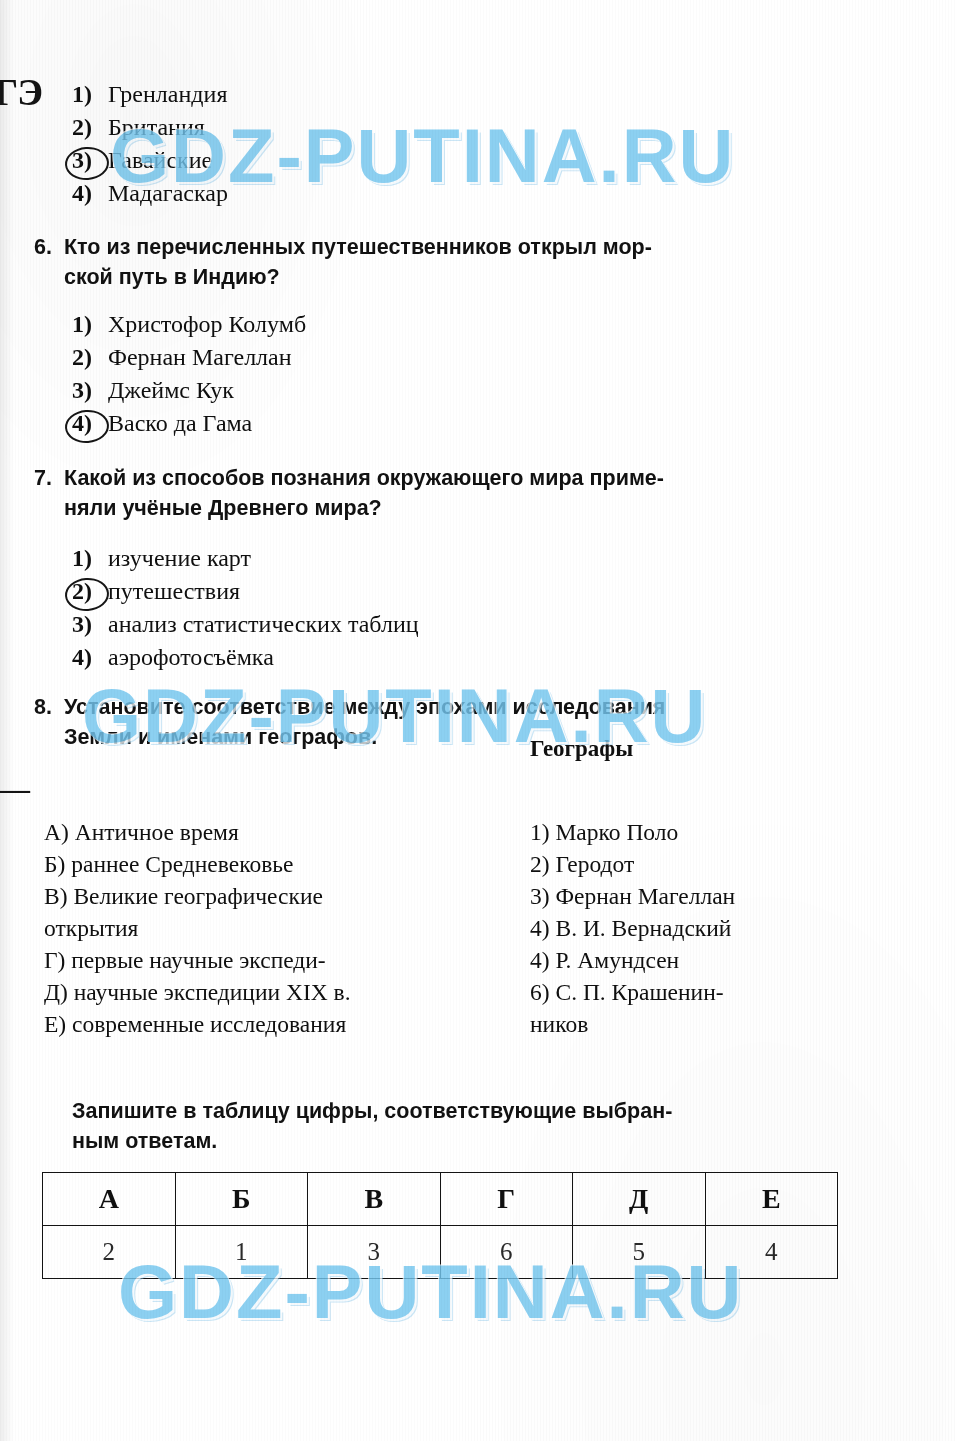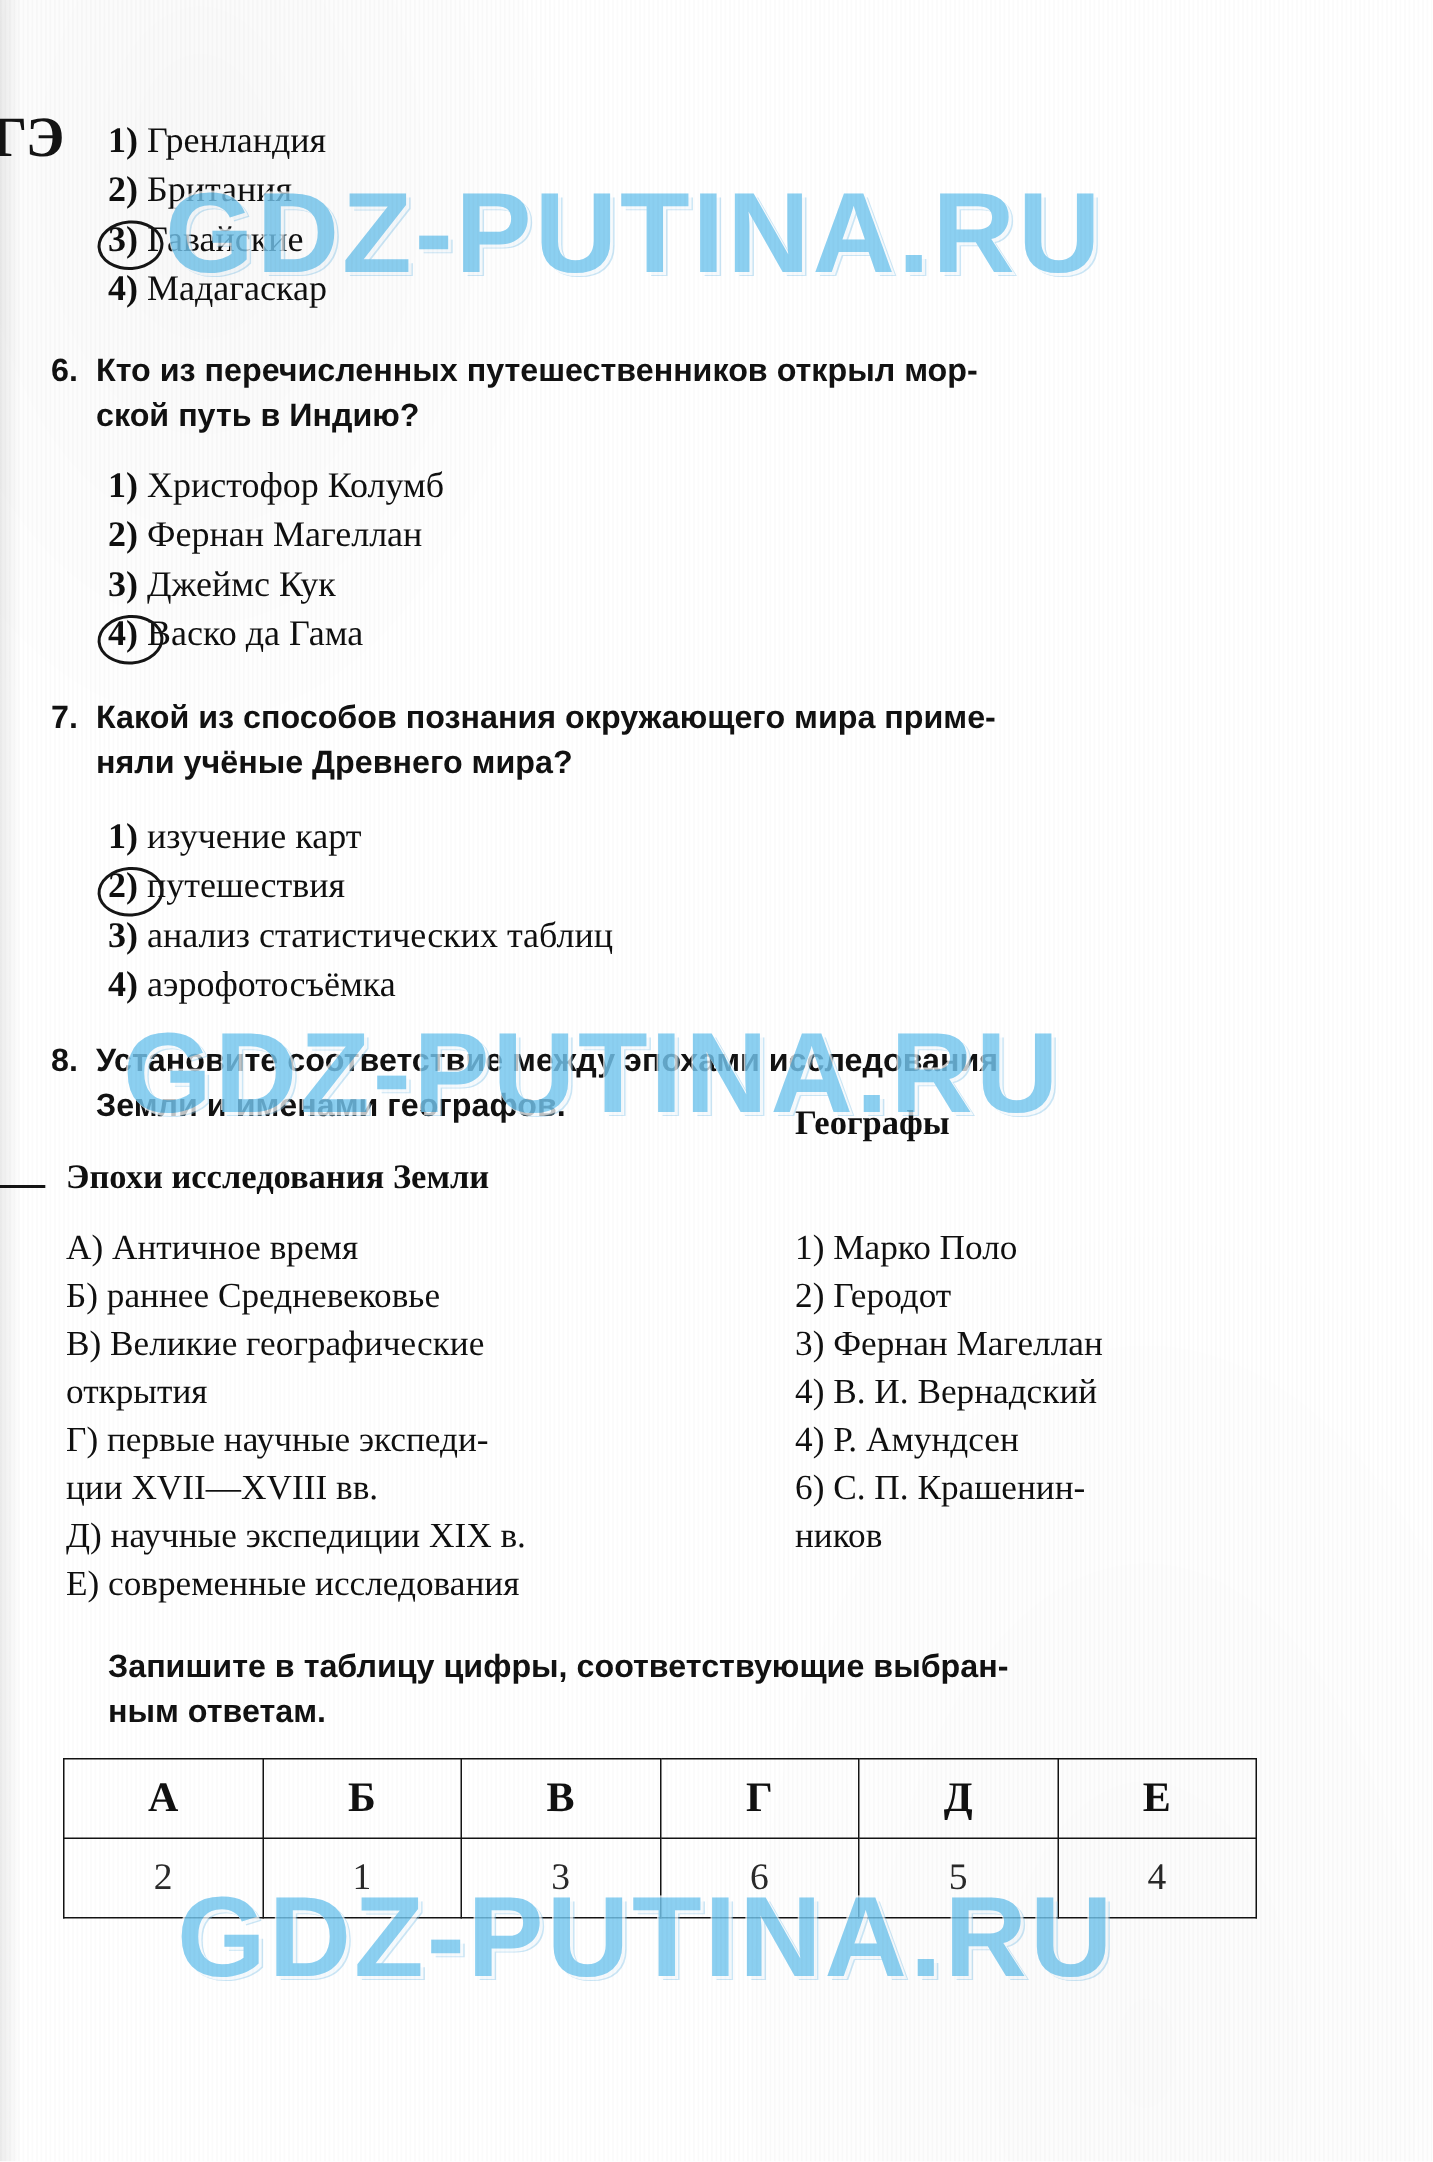--- a/index.html
+++ b/index.html
@@ -90,21 +90,21 @@
     font-size:24px;
     line-height:33px;
     color:#101010;
   }
   .opt{
     white-space:nowrap;
     position:relative;
     display:block;
   }
   .opt .marker{font-weight:700;display:inline-block;}
-  .opt .otext{margin-left:6px;}
+  .opt .otext{margin-left:16px;}
   .opt.circled .marker{
     position:relative;
     font-weight:700;
   }
   
   .circle-mark{
     position:absolute;
     border:2.4px solid #161616;
     border-radius:50%;
     transform:rotate(-4deg);
@@ -201,30 +201,28 @@
     <div class="q-stem">
       <span class="q-num">8.</span>
       <span class="q-text">
         <span class="ln">Установите соответствие между эпохами исследования</span>
         <br>
         <span class="lastline">Земли и именами географов.</span>
       </span>
     </div>
   </div>
 
-  <div class="col-head" style="left:44px;top:772px;">Эпохи исследования Земли</div>
   <div class="col-head" style="left:530px;top:736px;">Географы</div>
 
   <div class="col-list" id="match-left" style="left:44px;top:816px;">
       <div class="li">А) Античное время</div>
       <div class="li">Б) раннее Средневековье</div>
       <div class="li">В) Великие географические</div>
       <div class="li">открытия</div>
       <div class="li">Г) первые научные экспеди-</div>
-      <div class="li">ции XVII—XVIII вв.</div>
       <div class="li">Д) научные экспедиции XIX в.</div>
       <div class="li">Е) современные исследования</div>
     </div>
   <div class="col-list" id="match-right" style="left:530px;top:816px;">
       <div class="li">1) Марко Поло</div>
       <div class="li">2) Геродот</div>
       <div class="li">3) Фернан Магеллан</div>
       <div class="li">4) В. И. Вернадский</div>
       <div class="li">4) Р. Амундсен</div>
       <div class="li">6) С. П. Крашенин-</div>

